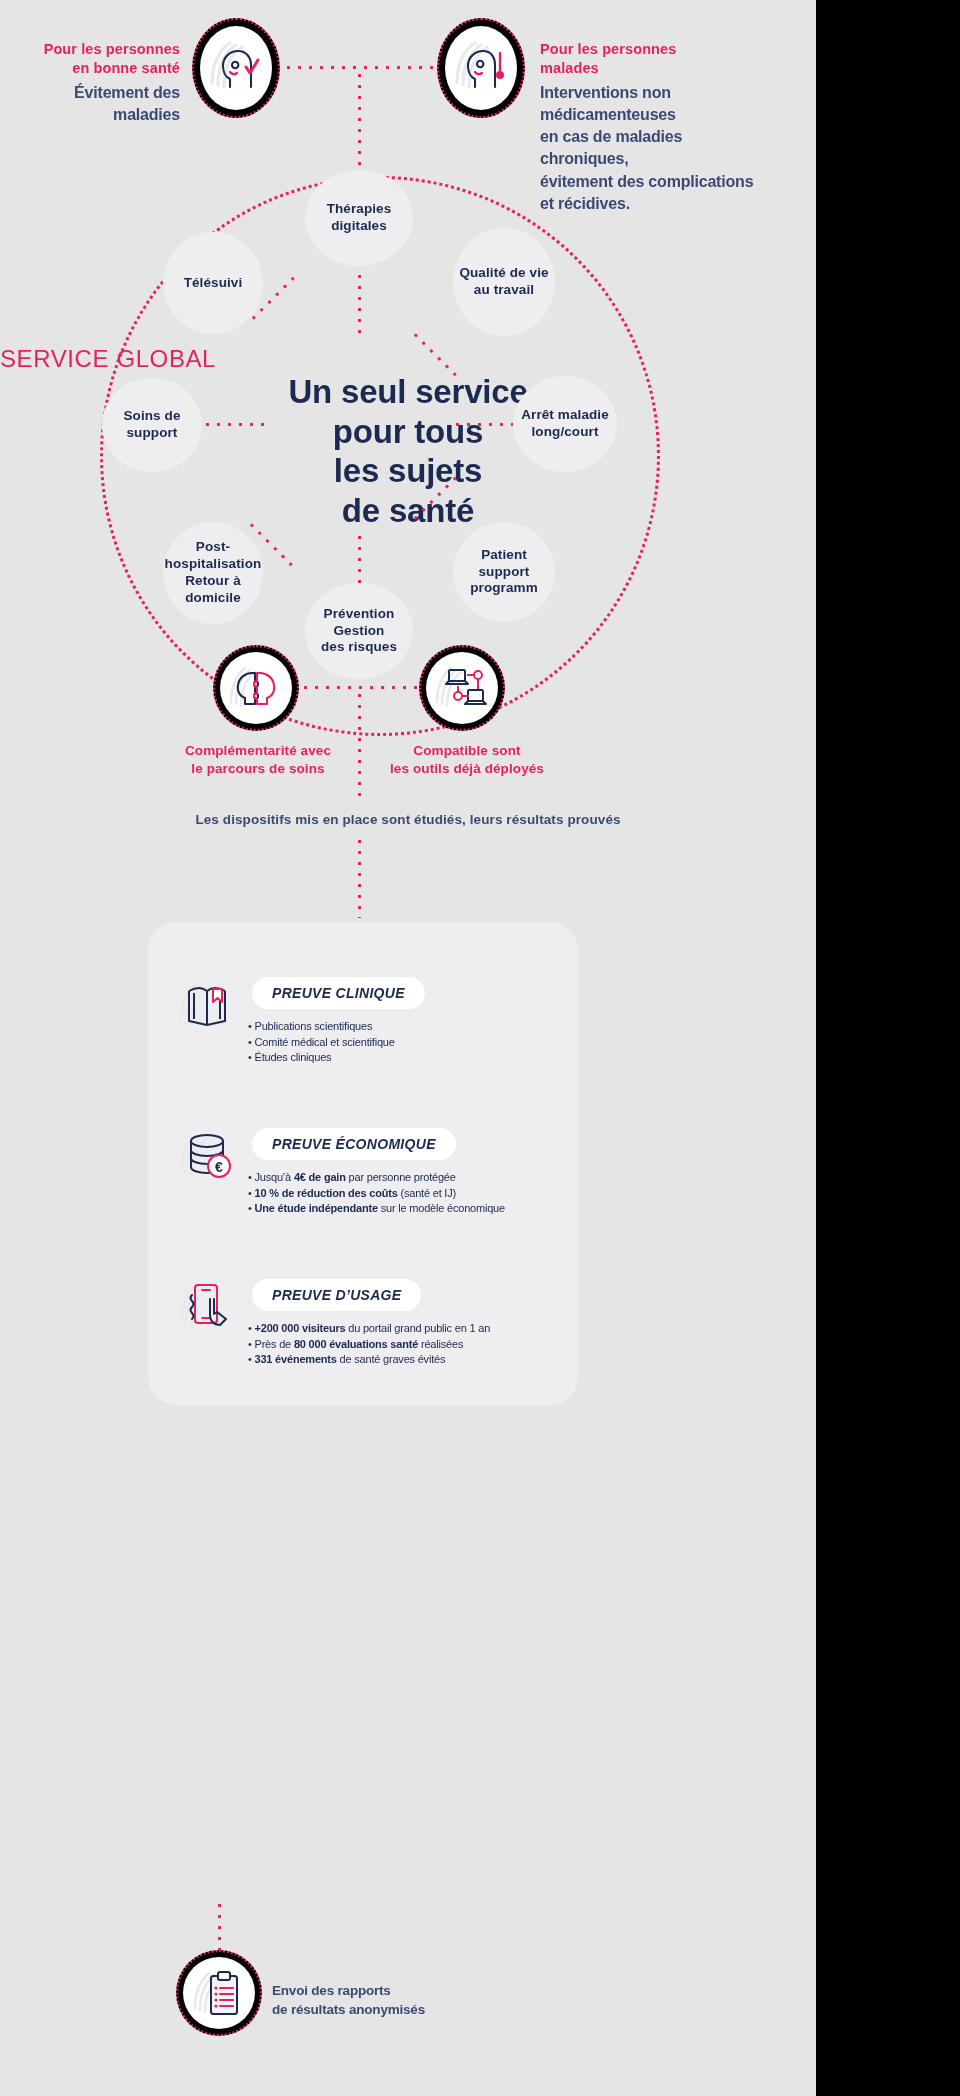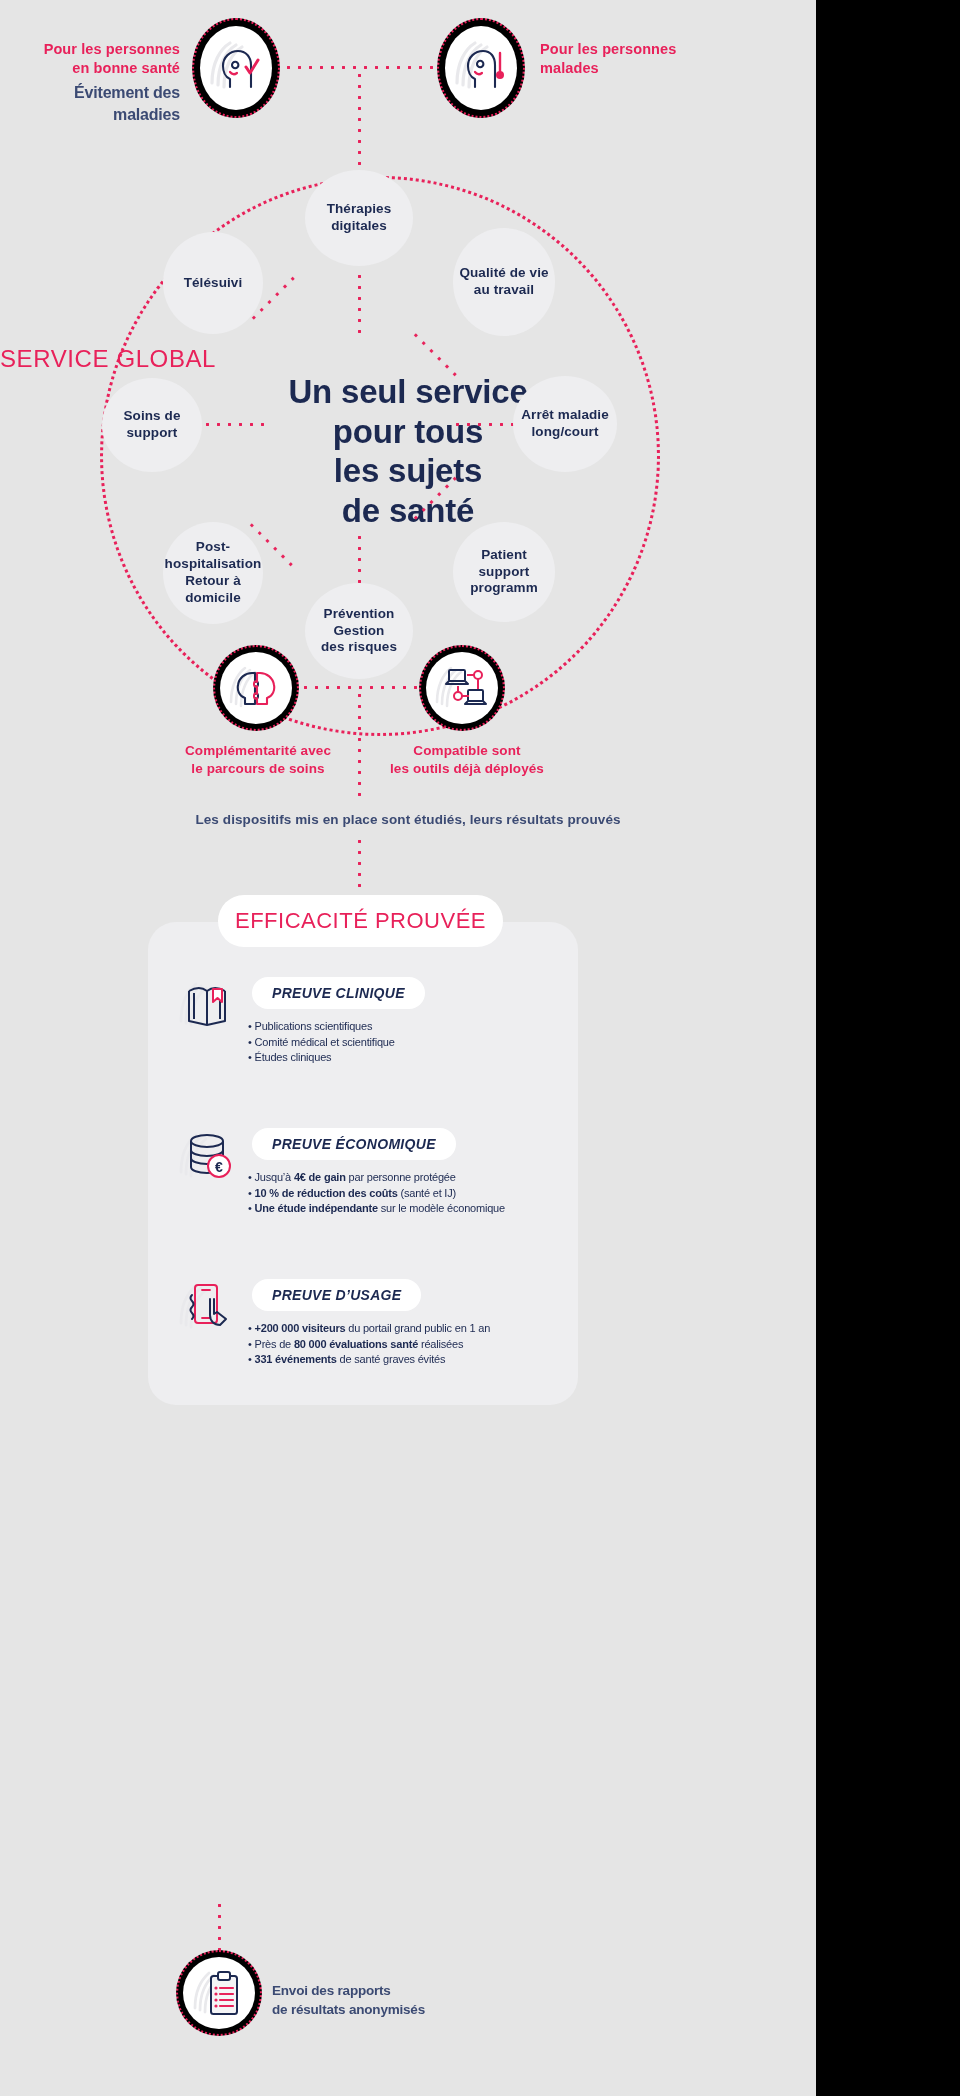--- a/index.html
+++ b/index.html
@@ -272,20 +272,27 @@
         </g>
       </svg>
     </div>
   </div>
 
   <div class="abs" style="left:540px; top:40px; width:220px; text-align:left;">
     <div class="hdr-title cond">
       <span>Pour les personnes</span><br>
       <span>malades</span>
     </div>
+    <div class="hdr-sub cond">
+      <span>Interventions non</span><br>
+      <span>médicamenteuses</span><br>
+      <span>en cas de maladies chroniques,</span><br>
+      <span>évitement des complications</span><br>
+      <span>et récidives.</span>
+    </div>
   </div>
 
   <div class="dot-h" style="left:283px; top:66px; width:152px;"></div>
   <div class="dot-v" style="left:358px; top:70px; height:110px;"></div>
 
   <div class="ring-big"></div>
 
   <div class="svc-label cond">SERVICE GLOBAL</div>
   <div class="svc-head cond">
     <span>Un seul service</span><br>
@@ -413,21 +420,20 @@
   <div class="cap-pink cond" style="left:362px; top:742px; width:210px;">
     <span>Compatible sont</span><br>
     <span>les outils déjà déployés</span>
   </div>
 
   <div class="note-slate cond">Les dispositifs mis en place sont étudiés, leurs résultats prouvés</div>
 
   <div class="dot-v" style="left:358px; top:836px; height:82px;"></div>
 
   <div class="proof-card"></div>
-  <div class="proof-pill cond">EFFICACITÉ PROUVÉE</div>
 
   <div class="proof-row" style="top:975px;">
     <div class="proof-icon">
       <svg width="62" height="58" viewBox="0 0 62 58">
         <g fill="none" stroke="#e9e9ec" stroke-width="2.8" stroke-linecap="round">
           <path d="M5 46 C5 28 11 16 20 9"></path>
           <path d="M10 48 C10 30 16 18 25 11"></path>
           <path d="M15 50 C15 32 21 20 30 13"></path>
         </g>
         <g fill="none" stroke="#1c2951" stroke-width="2" stroke-linejoin="round">

